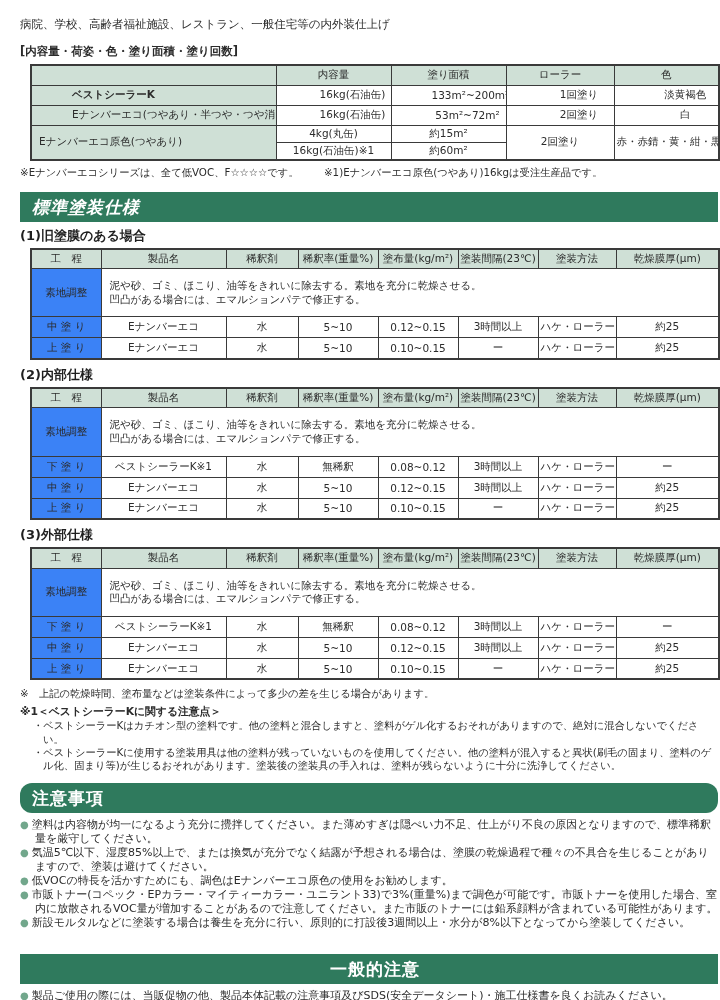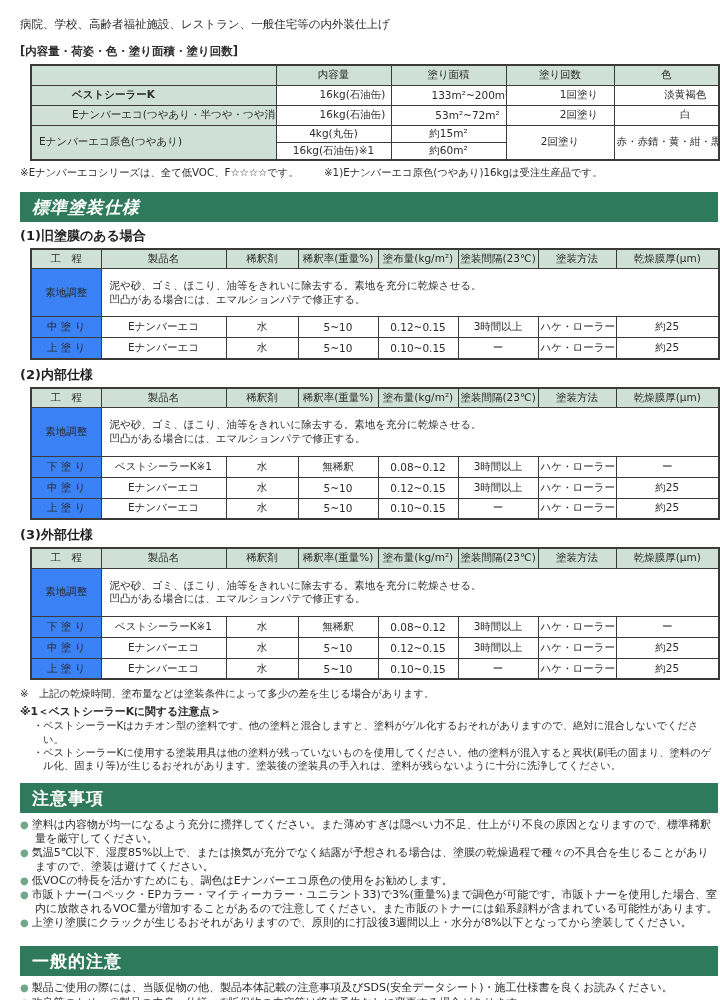--- a/index.html
+++ b/index.html
@@ -13,22 +13,22 @@
   .content { padding: 10px 2px 0 20px; }
 
   
   .bar {
     height: 30px; line-height: 30px;
     background: #2f7a5d; color: #ffffff;
     font-size: 17px; font-weight: bold;
     padding-left: 12px; letter-spacing: 1px;
   }
   .bar.mt1 { margin-top: 12px; font-style: italic; }
-  .bar.mt2 { margin-top: 10px; }
-  .bar.mt3 { margin-top: 16px; }
+  .bar.mt2 { margin-top: 10px; border-radius: 12px; }
+  .bar.mt3 { margin-top: 24px; text-align: center; }
 
   .intro { margin-top: 7px; font-size: 11.5px; }
   .bracket-label { margin-top: 12px; font-size: 11.5px; font-weight: bold; }
 
   table {
     border-collapse: collapse; table-layout: fixed;
     width: 688px; margin: 5px 0 0 10px;
     border: 2px solid #3a3a3a;
   }
   th, td {
@@ -81,21 +81,21 @@
         <col style="width:115px">
         <col style="width:115px">
         <col style="width:108px">
         <col style="width:105px">
     </colgroup>
     <tbody>
         <tr class="thead-row">
       <th></th>
       <th>内容量</th>
       <th>塗り面積</th>
-      <th>塗り回数</th>
+      <th>ローラー</th>
       <th>色</th>
     </tr>
     <tr class="r20">
       <td class="name-cell bold">ベストシーラーK</td>
       <td>16kg(石油缶)</td>
       <td>133m²~200m²</td>
       <td>1回塗り</td>
       <td>淡黄褐色</td>
     </tr>
     <tr class="r20">
@@ -311,21 +311,21 @@
     <div class="item">・ベストシーラーKはカチオン型の塗料です。他の塗料と混合しますと、塗料がゲル化するおそれがありますので、絶対に混合しないでください。</div>
     <div class="item">・ベストシーラーKに使用する塗装用具は他の塗料が残っていないものを使用してください。他の塗料が混入すると異状(刷毛の固まり、塗料のゲル化、固まり等)が生じるおそれがあります。塗装後の塗装具の手入れは、塗料が残らないように十分に洗浄してください。</div>
   </div>
 
   <div class="bar mt2">注意事項</div>
   <div class="bullet-list">
     <div class="item"><span class="dot">●</span><span>塗料は内容物が均一になるよう充分に攪拌してください。また薄めすぎは隠ぺい力不足、仕上がり不良の原因となりますので、標準稀釈量を厳守してください。</span></div>
     <div class="item"><span class="dot">●</span><span>気温5℃以下、湿度85%以上で、または換気が充分でなく結露が予想される場合は、塗膜の乾燥過程で種々の不具合を生じることがありますので、塗装は避けてください。</span></div>
     <div class="item"><span class="dot">●</span><span>低VOCの特長を活かすためにも、調色はEナンバーエコ原色の使用をお勧めします。</span></div>
     <div class="item"><span class="dot">●</span><span>市販トナー(コペック・EPカラー・マイティーカラー・ユニラント33)で3%(重量%)まで調色が可能です。市販トナーを使用した場合、室内に放散されるVOC量が増加することがあるので注意してください。また市販のトナーには鉛系顔料が含まれている可能性があります。</span></div>
-    <div class="item"><span class="dot">●</span><span>上塗り塗膜にクラックが生じるおそれがありますので、原則的に打設後3週間以上・水分が8%以下となってから塗装してください。</span></div>
+    <div class="item"><span class="dot">●</span><span>新設モルタルなどに塗装する場合は養生を充分に行い、原則的に打設後3週間以上・水分が8%以下となってから塗装してください。</span></div>
   </div>
 
   <div class="bar mt3">一般的注意</div>
   <div class="bullet-list">
     <div class="item"><span class="dot">●</span><span>製品ご使用の際には、当販促物の他、製品本体記載の注意事項及びSDS(安全データシート)・施工仕様書を良くお読みください。</span></div>
     <div class="item"><span class="dot">●</span><span>改良等のため、①製品の中身・仕様　②販促物の内容等は将来予告なしに変更する場合があります。</span></div>
 
   </div>
 
 </div>

